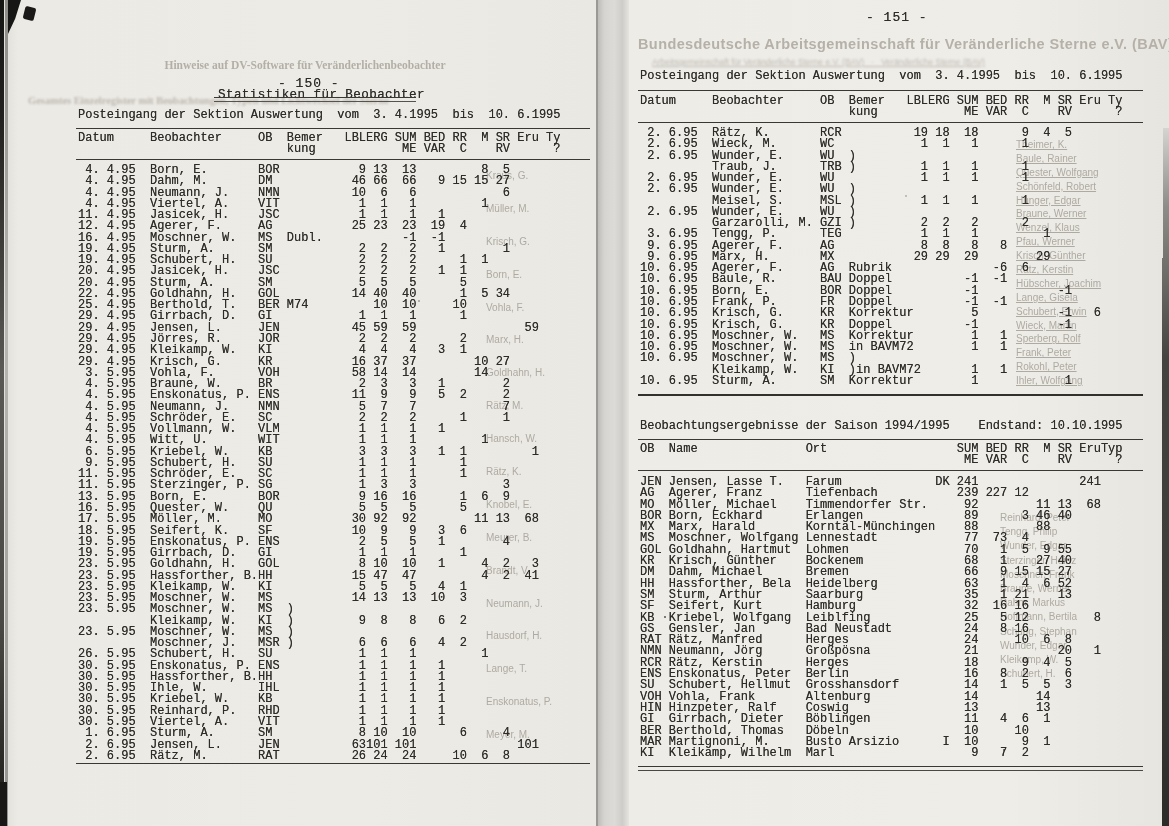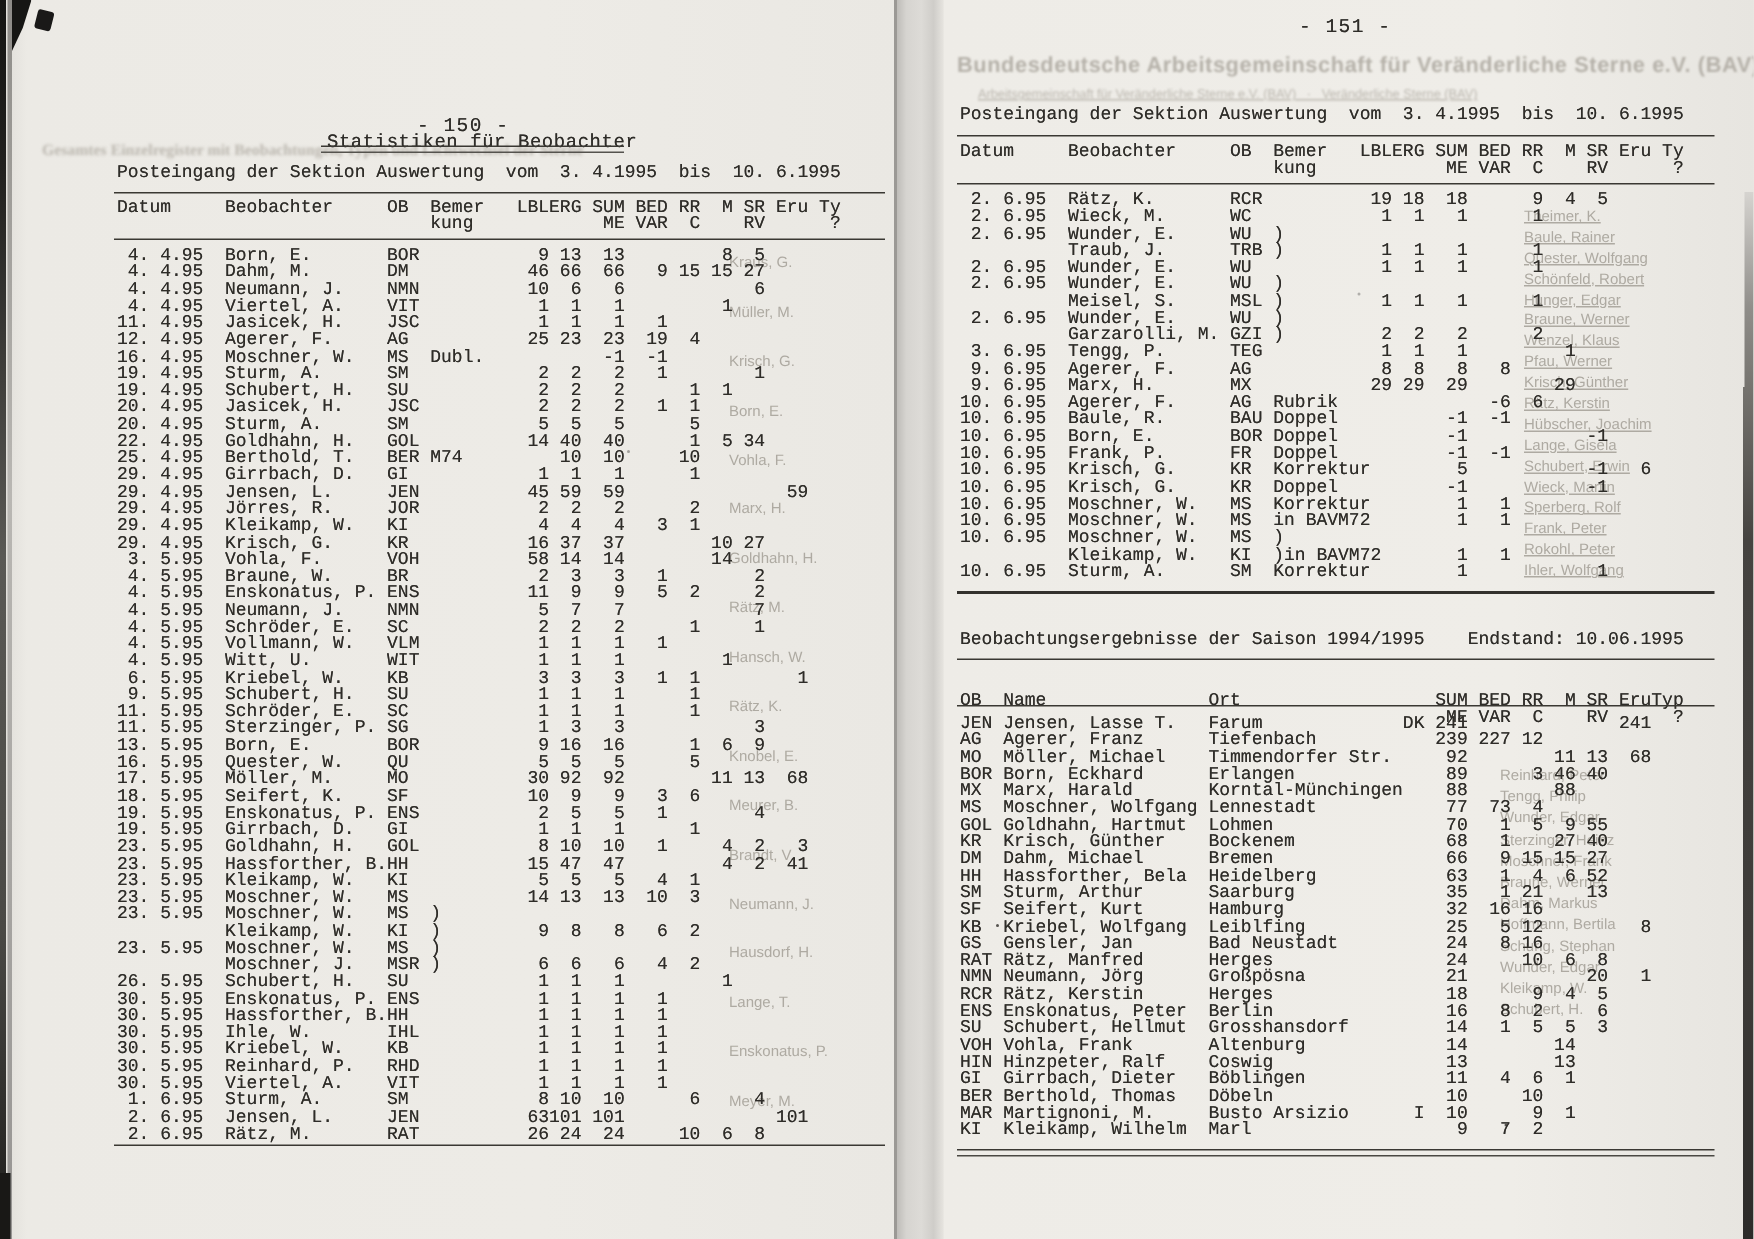--- a/index.html
+++ b/index.html
@@ -64,20 +64,21 @@
   <div class="mark-tl"></div>
   <div class="mark-tl2"></div>
   <div class="mark-bl"></div>
   <div class="edge-right-strip"></div>
   <div class="edge-right-fade"></div>
   <div class="speck" style="left:664px;top:616px;"></div>
   <div class="speck" style="left:1003px;top:749px;"></div>
   <div class="speck" style="left:418px;top:300px;opacity:.5;"></div>
   <div class="speck" style="left:905px;top:195px;opacity:.4;"></div>
 
+  <div class="ghost gh-head-left" style="left:105px;top:59px;">Hinweise auf DV-Software für Veränderlichenbeobachter</div>
   <div class="ghost gh-line2" style="left:28px;top:95px;">Gesamtes Einzelregister mit Beobachtungen, Typen und Lichtwechsel der Sterne</div>
   <div class="ghost gh-head-right" style="left:638px;top:36px;">Bundesdeutsche Arbeitsgemeinschaft für Veränderliche Sterne e.V. (BAV)</div>
   <div class="ghost gh-sub-right" style="left:652px;top:57px;">Arbeitsgemeinschaft für Veränderliche Sterne e.V. (BAV)   ·   Veränderliche Sterne (BAV)</div>
   <div class="ghost gh-names gh-left-names" style="left:486px;top:170px;" id="ghost-left-names"><div class="line">Kraus, G.</div><div class="line">Müller, M.</div><div class="line">Krisch, G.</div><div class="line">Born, E.</div><div class="line">Vohla, F.</div><div class="line">Marx, H.</div><div class="line">Goldhahn, H.</div><div class="line">Rätz, M.</div><div class="line">Hansch, W.</div><div class="line">Rätz, K.</div><div class="line">Knobel, E.</div><div class="line">Meurer, B.</div><div class="line">Brandt, V.</div><div class="line">Neumann, J.</div><div class="line">Hausdorf, H.</div><div class="line">Lange, T.</div><div class="line">Enskonatus, P.</div><div class="line">Meyer, M.</div></div>
   <div class="ghost gh-names gh-right-names-a" style="left:1016px;top:139px;" id="ghost-right-names-a"><div class="line">Theimer, K.</div><div class="line">Baule, Rainer</div><div class="line">Quester, Wolfgang</div><div class="line">Schönfeld, Robert</div><div class="line">Hunger, Edgar</div><div class="line">Braune, Werner</div><div class="line">Wenzel, Klaus</div><div class="line">Pfau, Werner</div><div class="line">Krisch, Günther</div><div class="line">Rätz, Kerstin</div><div class="line">Hübscher, Joachim</div><div class="line">Lange, Gisela</div><div class="line">Schubert, Erwin</div><div class="line">Wieck, Martin</div><div class="line">Sperberg, Rolf</div><div class="line">Frank, Peter</div><div class="line">Rokohl, Peter</div><div class="line">Ihler, Wolfgang</div></div>
   <div class="ghost gh-names gh-right-names-b" style="left:1000px;top:512px;" id="ghost-right-names-b"><div class="line">Reinhard, Peter</div><div class="line">Tengg, Philip</div><div class="line">Wunder, Edgar</div><div class="line">Sterzinger, Heinz</div><div class="line">Moschner, Frank</div><div class="line">Braune, Werner</div><div class="line">Dahm, Markus</div><div class="line">Hoffmann, Bertila</div><div class="line">Schurig, Stephan</div><div class="line">Wunder, Edgar</div><div class="line">Kleikamp, W.</div><div class="line">Schubert, H.</div></div>
 
   <div class="mono pageno" style="left:278px;top:33px;margin-top:45px;">- 150 -</div>
   <div class="mono sec-title" style="left:218px;top:90px;text-align:center;">Statistiken für Beobachter</div>
   <div class="dbl-underline" style="left:214px;top:97px;width:202px;"></div>
@@ -91,21 +92,21 @@
 
   <div class="mono pageno" style="left:866px;top:12px;">- 151 -</div>
 
   <div class="mono" style="left:640px;top:71px;" id="right-title-line"><div class="line">Posteingang der Sektion Auswertung  vom  3. 4.1995  bis  10. 6.1995</div></div>
   <div class="rule" style="left:638px;top:90px;width:505px;"></div>
   <div class="mono" style="left:640px;top:96px;" id="right-hdr"><div class="line">Datum     Beobachter     OB  Bemer   LBLERG SUM BED RR  M SR Eru Ty </div><div class="line">                             kung            ME VAR  C    RV      ? </div></div>
   <div class="rule" style="left:638px;top:122px;width:505px;"></div>
   <div class="mono rows" style="left:640px;top:128px;" id="right-rows"><div class="line"> 2. 6.95  Rätz, K.       RCR          19 18  18      9  4  5        </div><div class="line"> 2. 6.95  Wieck, M.      WC            1  1   1      1              </div><div class="line"> 2. 6.95  Wunder, E.     WU  )                                      </div><div class="line">          Traub, J.      TRB )         1  1   1      1              </div><div class="line"> 2. 6.95  Wunder, E.     WU            1  1   1      1              </div><div class="line"> 2. 6.95  Wunder, E.     WU  )                                      </div><div class="line">          Meisel, S.     MSL )         1  1   1      1              </div><div class="line"> 2. 6.95  Wunder, E.     WU  )                                      </div><div class="line">          Garzarolli, M. GZI )         2  2   2      2              </div><div class="line"> 3. 6.95  Tengg, P.      TEG           1  1   1         1           </div><div class="line"> 9. 6.95  Agerer, F.     AG            8  8   8   8                 </div><div class="line"> 9. 6.95  Marx, H.       MX           29 29  29        29           </div><div class="line">10. 6.95  Agerer, F.     AG  Rubrik              -6  6              </div><div class="line">10. 6.95  Baule, R.      BAU Doppel          -1  -1                 </div><div class="line">10. 6.95  Born, E.       BOR Doppel          -1           -1        </div><div class="line">10. 6.95  Frank, P.      FR  Doppel          -1  -1                 </div><div class="line">10. 6.95  Krisch, G.     KR  Korrektur        5           -1   6    </div><div class="line">10. 6.95  Krisch, G.     KR  Doppel          -1           -1        </div><div class="line">10. 6.95  Moschner, W.   MS  Korrektur        1   1                 </div><div class="line">10. 6.95  Moschner, W.   MS  in BAVM72        1   1                 </div><div class="line">10. 6.95  Moschner, W.   MS  )                                      </div><div class="line">          Kleikamp, W.   KI  )in BAVM72       1   1                 </div><div class="line">10. 6.95  Sturm, A.      SM  Korrektur        1            1        </div></div>
   <div class="rule thick" style="left:638px;top:394px;width:505px;"></div>
 
-  <div class="mono" style="left:640px;top:421px;" id="res-title-line"><div class="line">Beobachtungsergebnisse der Saison 1994/1995    Endstand: 10.06.1995</div></div>
+  <div class="mono" style="left:640px;top:421px;" id="res-title-line"><div class="line">Beobachtungsergebnisse der Saison 1994/1995    Endstand: 10.10.1995</div></div>
   <div class="rule" style="left:638px;top:439px;width:505px;"></div>
-  <div class="mono" style="left:640px;top:444px;margin-top:18px;" id="res-hdr"><div class="line">OB  Name               Ort                  SUM BED RR  M SR EruTyp </div><div class="line">                                             ME VAR  C    RV      ? </div></div>
+  <div class="mono" style="left:640px;top:444px;" id="res-hdr"><div class="line">OB  Name               Ort                  SUM BED RR  M SR EruTyp </div><div class="line">                                             ME VAR  C    RV      ? </div></div>
   <div class="rule" style="left:638px;top:470px;width:505px;"></div>
   <div class="mono res-rows" style="left:640px;top:477px;" id="res-rows"><div class="line">JEN Jensen, Lasse T.   Farum             DK 241              241    </div><div class="line">AG  Agerer, Franz      Tiefenbach           239 227 12              </div><div class="line">MO  Möller, Michael    Timmendorfer Str.     92        11 13  68    </div><div class="line">BOR Born, Eckhard      Erlangen              89      3 46 40        </div><div class="line">MX  Marx, Harald       Korntal-Münchingen    88        88           </div><div class="line">MS  Moschner, Wolfgang Lennestadt            77  73  4              </div><div class="line">GOL Goldhahn, Hartmut  Lohmen                70   1  5  9 55        </div><div class="line">KR  Krisch, Günther    Bockenem              68   1    27 40        </div><div class="line">DM  Dahm, Michael      Bremen                66   9 15 15 27        </div><div class="line">HH  Hassforther, Bela  Heidelberg            63   1  4  6 52        </div><div class="line">SM  Sturm, Arthur      Saarburg              35   1 21    13        </div><div class="line">SF  Seifert, Kurt      Hamburg               32  16 16              </div><div class="line">KB  Kriebel, Wolfgang  Leiblfing             25   5 12         8    </div><div class="line">GS  Gensler, Jan       Bad Neustadt          24   8 16              </div><div class="line">RAT Rätz, Manfred      Herges                24     10  6  8        </div><div class="line">NMN Neumann, Jörg      Großpösna             21           20   1    </div><div class="line">RCR Rätz, Kerstin      Herges                18      9  4  5        </div><div class="line">ENS Enskonatus, Peter  Berlin                16   8  2     6        </div><div class="line">SU  Schubert, Hellmut  Grosshansdorf         14   1  5  5  3        </div><div class="line">VOH Vohla, Frank       Altenburg             14        14           </div><div class="line">HIN Hinzpeter, Ralf    Coswig                13        13           </div><div class="line">GI  Girrbach, Dieter   Böblingen             11   4  6  1           </div><div class="line">BER Berthold, Thomas   Döbeln                10     10              </div><div class="line">MAR Martignoni, M.     Busto Arsizio      I  10      9  1           </div><div class="line">KI  Kleikamp, Wilhelm  Marl                   9   7  2              </div></div>
   <div class="rule" style="left:638px;top:766px;width:505px;"></div>
   <div class="rule thin" style="left:638px;top:770px;width:505px;"></div>
 
 </div>
 
 </body></html>

